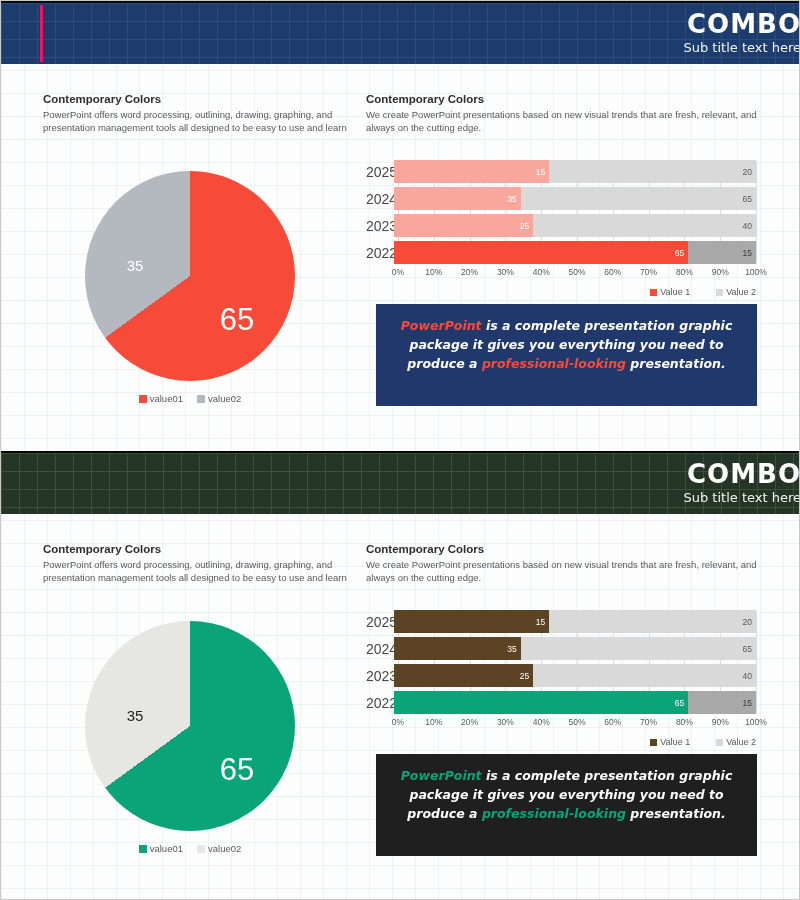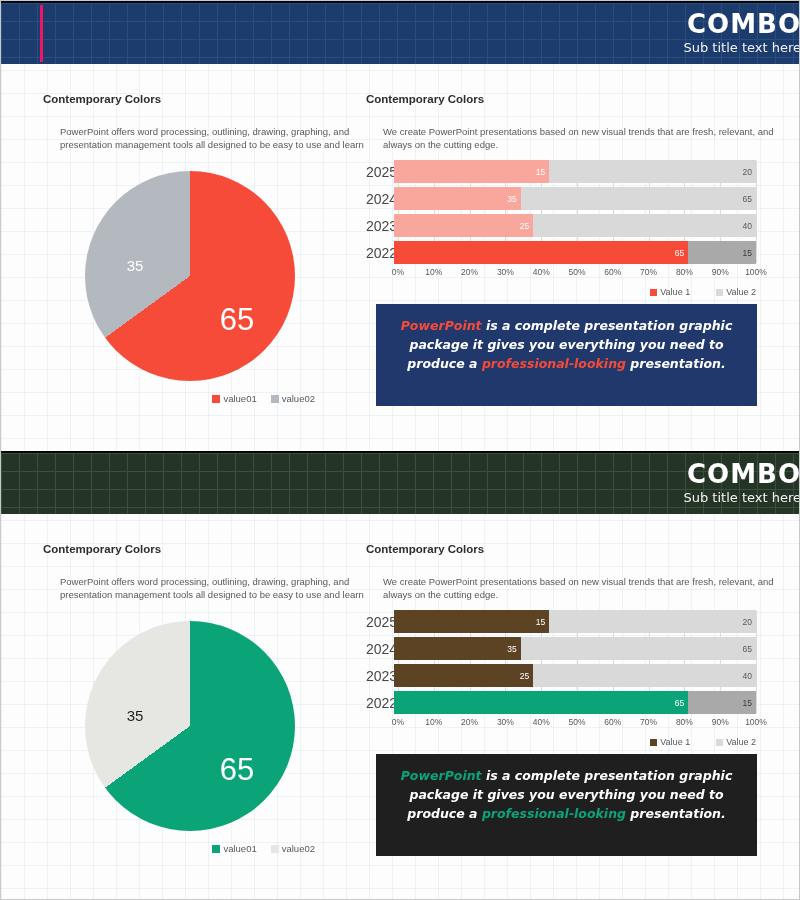--- a/index.html
+++ b/index.html
@@ -14,30 +14,30 @@
          border-top:2px solid rgba(0,0,0,0.85);box-sizing:border-box;
          background-image:linear-gradient(var(--header-grid) 1px,transparent 1px),
                           linear-gradient(90deg,var(--header-grid) 1px,transparent 1px);
          background-size:18px 18px;}
   .slide-title{margin-top:6px;font-size:26px;font-weight:bold;letter-spacing:1px;
          font-family:"DejaVu Sans",sans-serif;}
   .slide-subtitle{font-size:13px;margin-top:1px;color:#f4f4f4;font-family:"DejaVu Sans",sans-serif;}
   .accent-line{position:absolute;left:39px;top:2px;bottom:2px;width:3px;background:var(--header-accent-line);}
 
   .sec-heading{position:absolute;margin:0;font-size:11.5px;font-weight:700;color:#2e2e2e;}
-  .sec-para{position:absolute;margin:17px;font-size:9.5px;color:#595959;line-height:1.4;}
+  .sec-para{position:absolute;margin:0;font-size:9.5px;color:#595959;line-height:1.4;}
   .h-left{left:42px;top:92px;} .p-left{left:42px;top:107px;width:330px;}
   .h-right{left:365px;top:92px;} .p-right{left:365px;top:107px;width:392px;}
 
   .pie-wrap{position:absolute;left:84px;top:170px;width:210px;height:210px;}
   .pie{width:100%;height:100%;border-radius:50%;}
   .pie-label-big{position:absolute;left:152px;top:149px;transform:translate(-50%,-50%);
          font-size:31px;font-weight:400;}
   .pie-label-small{position:absolute;left:50px;top:94px;transform:translate(-50%,-50%);font-size:15px;}
-  .pie-legend{position:absolute;left:64px;top:392px;width:250px;display:flex;justify-content:flex-end;
+  .pie-legend{position:absolute;left:64px;top:392px;width:250px;display:flex;justify-content:center;
          gap:14px;font-size:9.5px;color:#595959;align-items:center;}
   .pl-item{display:inline-flex;align-items:center;}
   .swatch{width:8px;height:8px;display:inline-block;margin-right:3px;}
 
   .bar-chart{position:absolute;left:365px;top:160px;width:392px;height:145px;font-size:9.5px;}
   .bar-grid{position:absolute;left:32px;right:2px;top:0;height:102px;}
   .gridline{position:absolute;top:0;bottom:0;width:1px;background:#dcdcdc;}
   .bar-rows{position:absolute;left:0;right:2px;top:2px;display:flex;flex-direction:column;gap:10px;}
   .bar-row{display:flex;align-items:center;height:17px;}
   .bar-cat{width:28px;font-size:14px;color:#474747;flex:none;}

